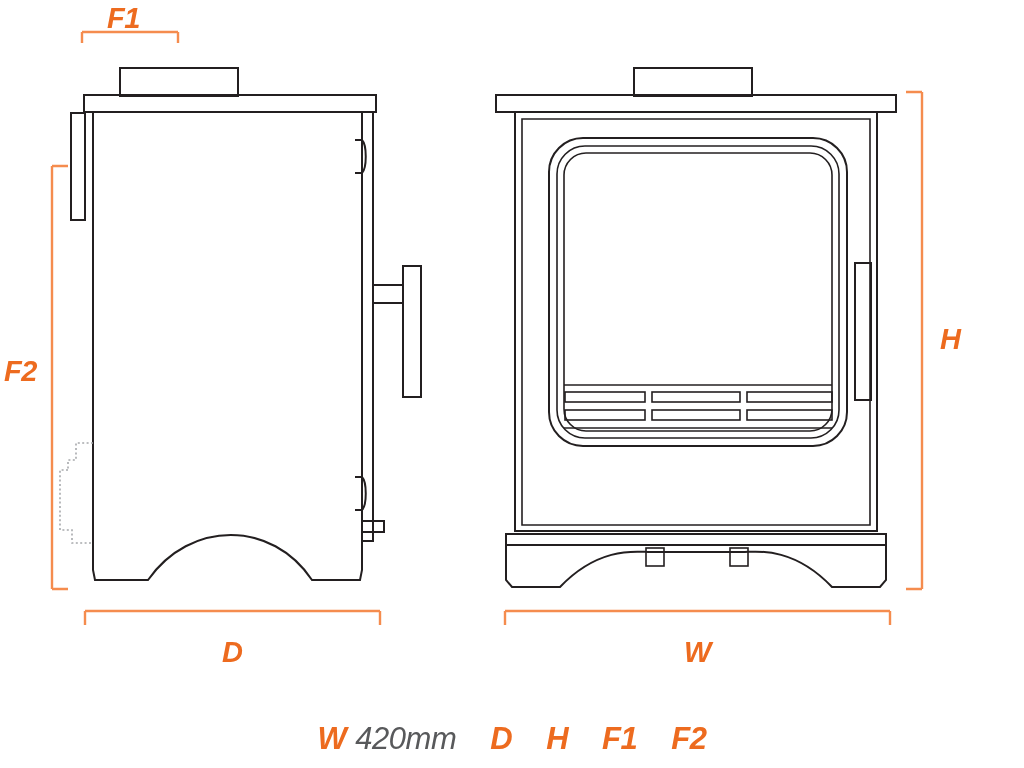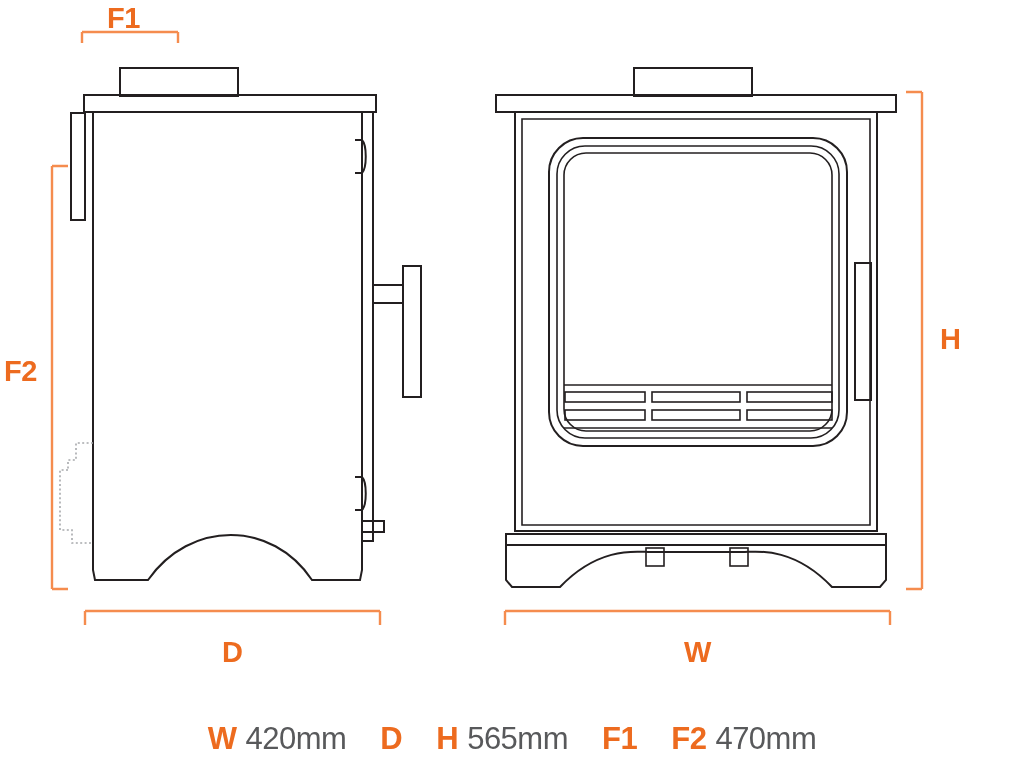--- a/index.html
+++ b/index.html
@@ -12,20 +12,21 @@
     width: 1024px;
     height: 768px;
     font-family: "Liberation Sans", sans-serif;
     overflow: hidden;
     position: relative;
   }
   #diagram-root {
     position: relative;
     width: 996px;
     height: 768px;
+    font-style: italic;
   }
   #drawing-svg {
     position: absolute;
     left: 0;
     top: 0;
     width: 1024px;
     height: 768px;
     display: block;
   }
   .legend-row {
@@ -180,27 +181,25 @@
       <span class="legend-key">W</span>
       <span class="legend-val">420mm</span>
     </div>
 
     <div class="legend-item">
       <span class="legend-key">D</span>
     </div>
 
     <div class="legend-item">
       <span class="legend-key">H</span>
-      <span class="legend-val">565mm</span>
     </div>
 
     <div class="legend-item">
       <span class="legend-key">F1</span>
     </div>
 
     <div class="legend-item">
       <span class="legend-key">F2</span>
-      <span class="legend-val">470mm</span>
     </div>
 
   </div>
 
 </div>
 
 </body></html>

